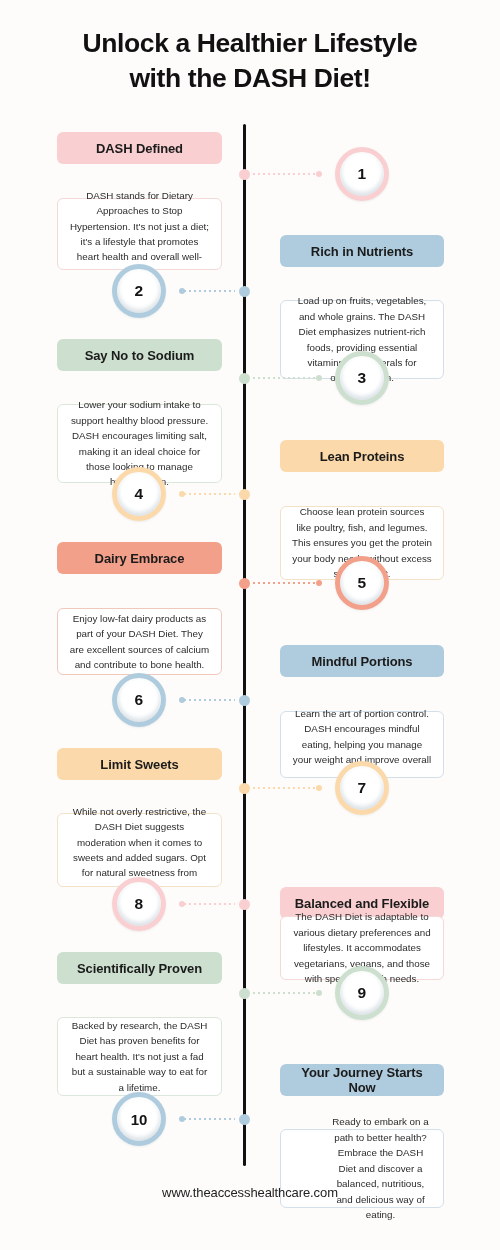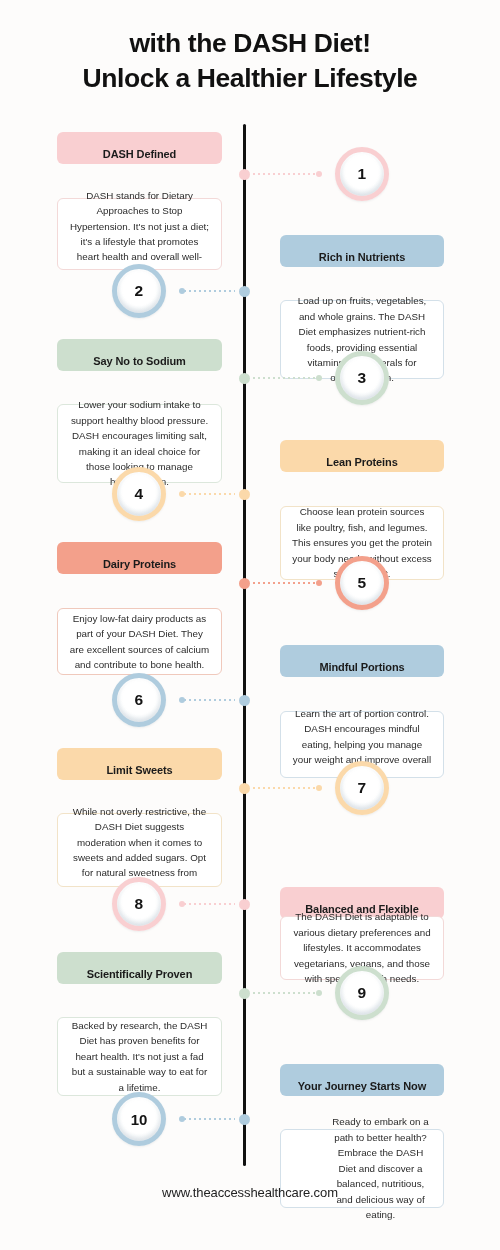--- a/index.html
+++ b/index.html
@@ -38,22 +38,22 @@
     border-radius:2px;
   }
 
   
   .block{position:absolute;left:0;width:500px;height:0;}
 
   .pill{
     position:absolute;
     height:31px;
     border-radius:6px;
-    display:flex;align-items:flex-start;justify-content:center;
-    font-size:11px;
+    display:flex;align-items:center;justify-content:center;
+    font-size:13px;
     font-weight:bold;
     letter-spacing:-0.1px;
     color:#1B1B1B;
     text-align:center;
     box-sizing:border-box;
     padding:16px 8px;
   }
   .card{
     position:absolute;
     border-radius:6px;
@@ -127,22 +127,22 @@
     color:#222222;
     letter-spacing:-0.1px;
   }
 </style>
 </head>
 <body>
 
 <div id="infographic">
 
   <div class="title">
+    <span class="ln">Unlock a Healthier Lifestyle</span>
     <span class="ln">with the DASH Diet!</span>
-    <span class="ln">Unlock a Healthier Lifestyle</span>
   </div>
 
   <div class="spine"></div>
 
   <div id="steps-host">
       <div class="block side-left">
         <div class="pill" style="top: 132px; background: rgb(249, 207, 209);">
           <span>DASH Defined</span>
         </div>
         <div class="card" style="top: 166px; height: 72px; border-color: rgb(243, 217, 216);">
@@ -192,21 +192,21 @@
         </div>
         <div class="badge" style="top: 467px; left: 112px; border-color: rgb(251, 217, 170);">
           <span>4</span>
         </div>
         <div class="spine-dot" style="top: 488.5px; left: 238.7px; background: rgb(251, 217, 170);"></div>
         <div class="dotline" style="top: 493px; left: 184px; width: 51.2px; background-image: linear-gradient(to right, rgb(251, 217, 170) 0px, rgb(251, 217, 170) 2.4px, transparent 2.4px, transparent 5px);"></div>
         <div class="end-dot" style="top: 491px; left: 179px; background: rgb(251, 217, 170);"></div>
       </div>
       <div class="block side-left">
         <div class="pill" style="top: 542px; background: rgb(243, 160, 139);">
-          <span>Dairy Proteins</span>
+          <span>Dairy Embrace</span>
         </div>
         <div class="card" style="top: 576px; height: 67px; border-color: rgb(240, 201, 188);">
           <span>Enjoy low-fat dairy products as part of your DASH Diet. They are excellent sources of calcium and contribute to bone health.</span>
         </div>
         <div class="badge" style="top: 556px; left: 335px; border-color: rgb(243, 160, 139);">
           <span>5</span>
         </div>
         <div class="spine-dot" style="top: 577.5px; left: 238.7px; background: rgb(243, 160, 139);"></div>
         <div class="dotline" style="top: 582px; left: 253.2px; width: 63.8px; background-image: linear-gradient(to right, rgb(243, 160, 139) 0px, rgb(243, 160, 139) 2.4px, transparent 2.4px, transparent 5px);"></div>
         <div class="end-dot" style="top: 580px; left: 316px; background: rgb(243, 160, 139);"></div>

